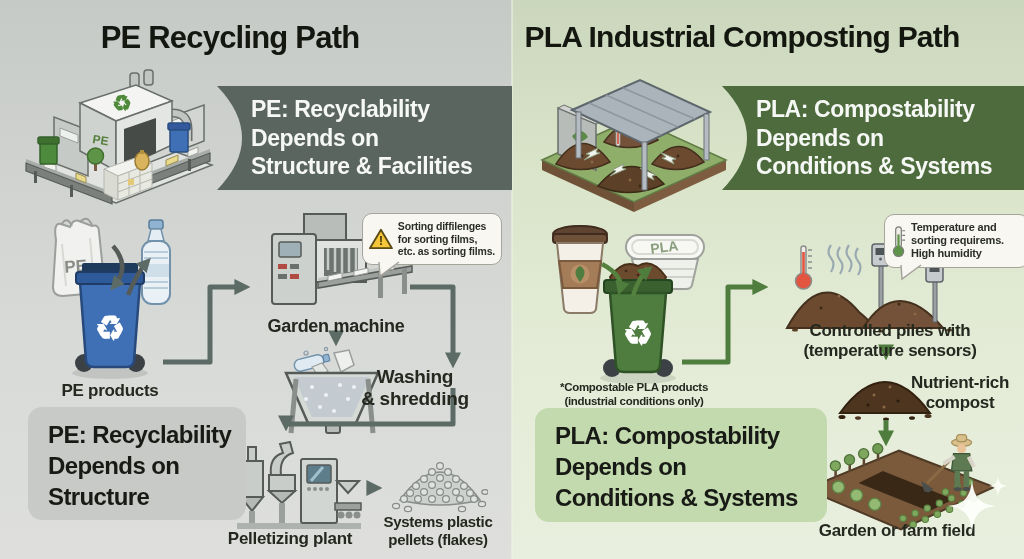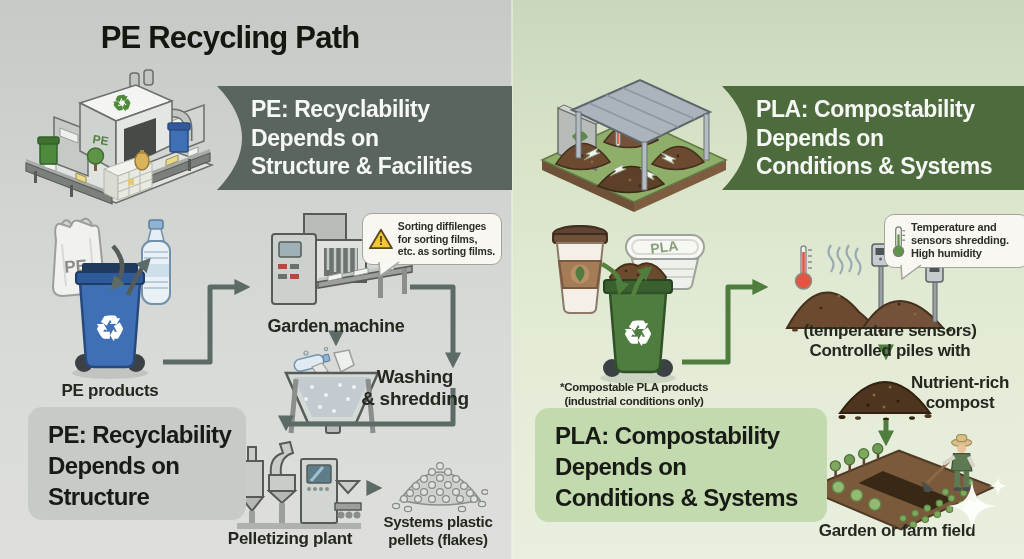--- a/index.html
+++ b/index.html
@@ -32,20 +32,21 @@
 </head>
 <body>
 
 <div class="canvas">
 
   <div class="abs panel panel-left"></div>
   <div class="abs panel panel-right"></div>
   <div class="abs divider"></div>
 
   <div class="abs title title-left">PE Recycling Path</div>
+  <div class="abs title title-right">PLA Industrial Composting Path</div>
 
   <div class="abs banner" style="left:205px;width:307px;">
     <svg viewBox="0 0 307 104" preserveAspectRatio="none">
       <path d="M12,0 H307 V104 H12 Q62,52 12,0 Z" fill="#5a6560"></path>
     </svg>
     <div class="banner-text">
       <span>PE: Recyclability</span>
       <span>Depends on</span>
       <span>Structure &amp; Facilities</span>
     </div>
@@ -340,21 +341,21 @@
 
   <div class="abs bubble" style="left:884px;top:214px;width:145px;">
     <svg width="15" height="32" viewBox="0 0 16 34">
       <rect x="5" y="2" width="6" height="22" rx="3" fill="#f2efe8" stroke="#7a7e78" stroke-width="1.3"></rect>
       <circle cx="8" cy="28" r="5.5" fill="#5d9448" stroke="#7a7e78" stroke-width="1.3"></circle>
       <rect x="6.8" y="10" width="2.4" height="16" fill="#5d9448"></rect>
       <path d="M12,6 h3 M12,11 h3 M12,16 h3" stroke="#7a7e78" stroke-width="1.2"></path>
     </svg>
     <div class="txt" style="font-size:11px;">
       <div>Temperature and</div>
-      <div>sensors  shredding.</div>
+      <div>sorting  requirems.</div>
       <div>High humidity</div>
     </div>
     <svg class="tail" viewBox="0 0 24 16">
       <path d="M2,0 L22,0 L3,14 Z" fill="#f8f7f2"></path>
       <path d="M2,0 L3,14 L22,0" fill="none" stroke="#a5a49b" stroke-width="1.5"></path>
     </svg>
   </div>
 
   <svg class="abs illus" style="left:781px;top:238px;width:176px;height:102px;" viewBox="0 0 176 102">
     <rect x="20" y="8" width="5" height="30" rx="2.5" fill="#f2efe8" stroke="#8a8e8a" stroke-width="1.5"></rect>
@@ -379,22 +380,22 @@
     <circle cx="40" cy="70" r="1.5" fill="#3a2a16"></circle>
       <circle cx="58" cy="58" r="1.5" fill="#8a6a45"></circle>
     <circle cx="118" cy="66" r="1.5" fill="#3a2a16"></circle>
       <circle cx="134" cy="76" r="1.5" fill="#8a6a45"></circle>
     <ellipse cx="14" cy="92" rx="3" ry="1.6" fill="#5d4028"></ellipse>
       <ellipse cx="100" cy="93" rx="3" ry="1.6" fill="#5d4028"></ellipse>
     <ellipse cx="168" cy="92" rx="3" ry="1.6" fill="#5d4028"></ellipse>
   </svg>
 
   <div class="abs lbl" style="left:798px;top:321px;width:184px;font-size:17px;">
+    <div>Controlled piles with</div>
     <div>(temperature sensors)</div>
-    <div>Controlled piles with</div>
   </div>
 
   <svg class="abs illus" style="left:834px;top:367px;width:102px;height:54px;" viewBox="0 0 102 54">
     <path d="M6,46 Q51,-16 96,46 Z" fill="#4e3520" stroke="#32210f" stroke-width="2"></path>
     <circle cx="40" cy="28" r="1.5" fill="#8a6a45"></circle>
       <circle cx="56" cy="20" r="1.5" fill="#8a6a45"></circle>
     <circle cx="64" cy="34" r="1.5" fill="#2a1a0c"></circle>
       <circle cx="34" cy="38" r="1.5" fill="#2a1a0c"></circle>
     <circle cx="50" cy="40" r="1.5" fill="#8a6a45"></circle>
     <ellipse cx="8" cy="50" rx="3.5" ry="2" fill="#32210f"></ellipse>

